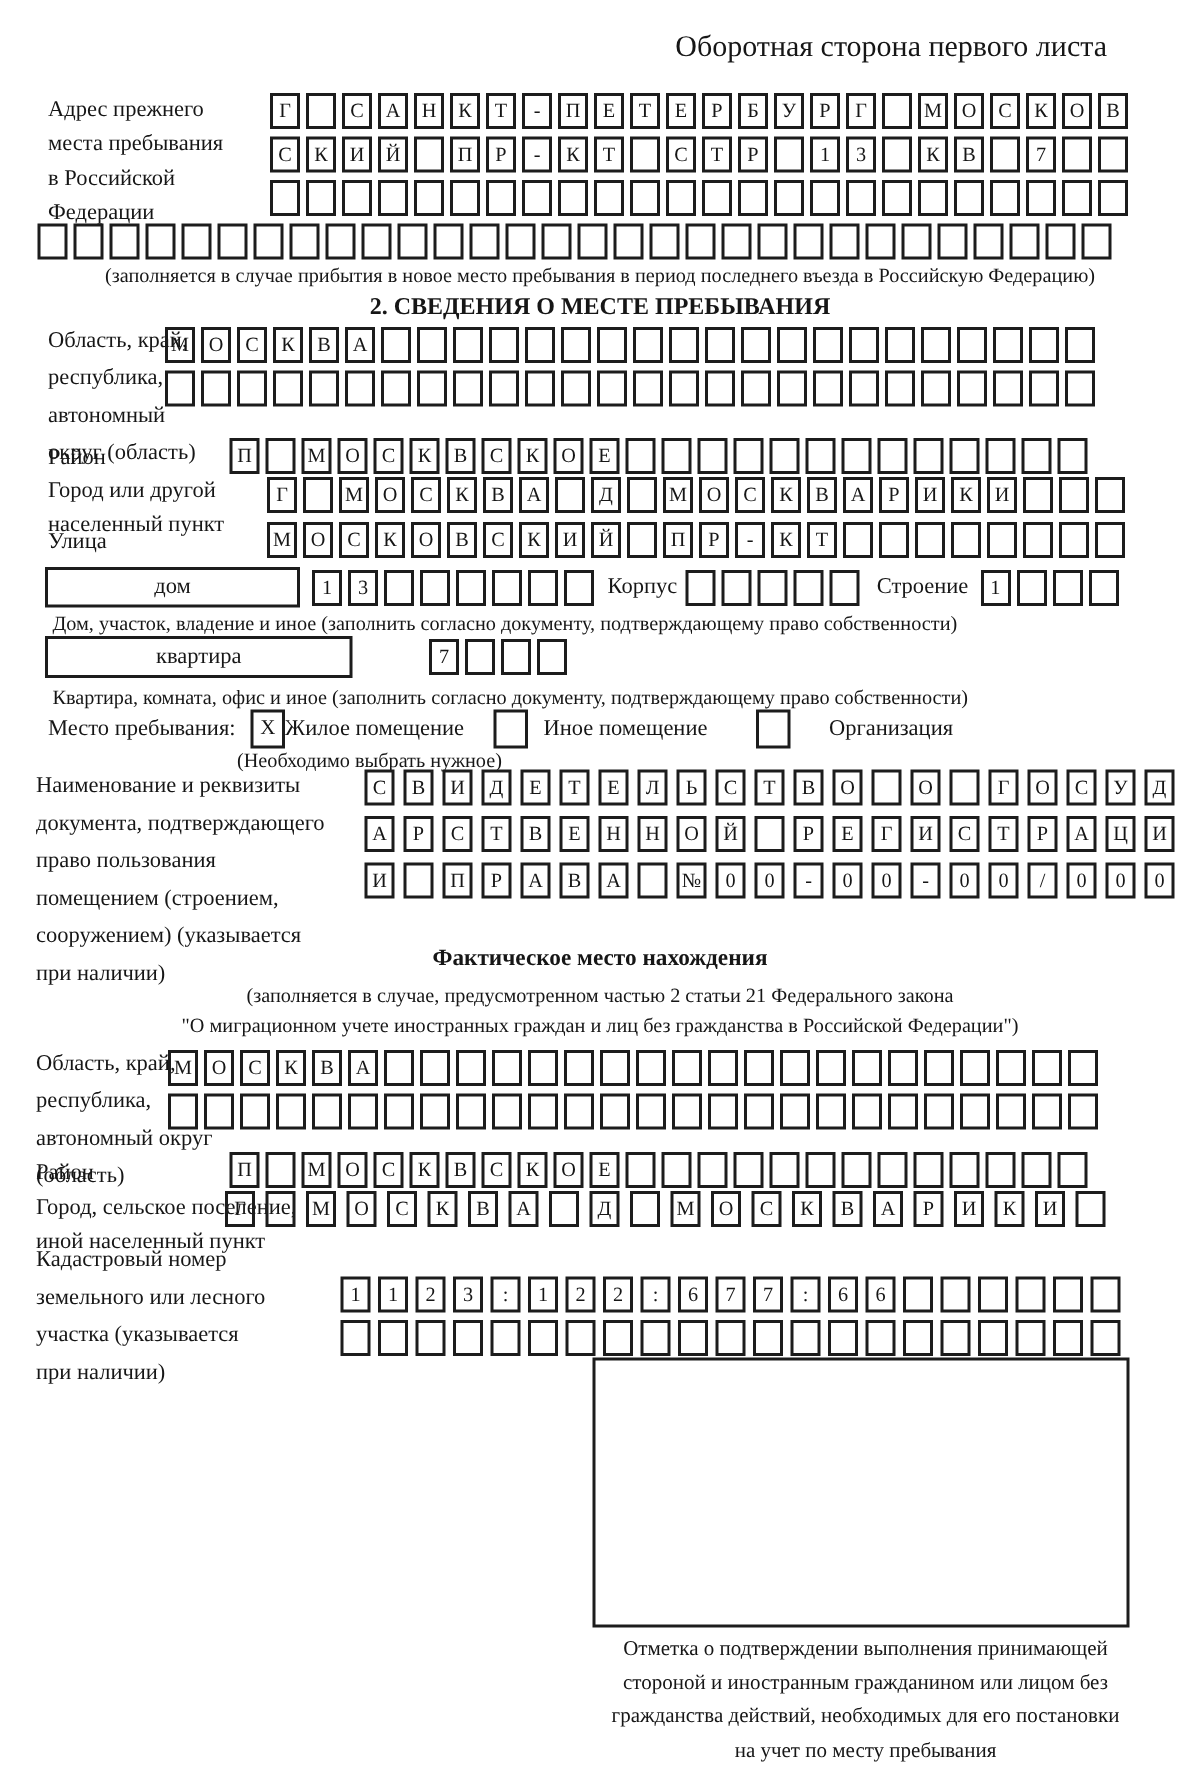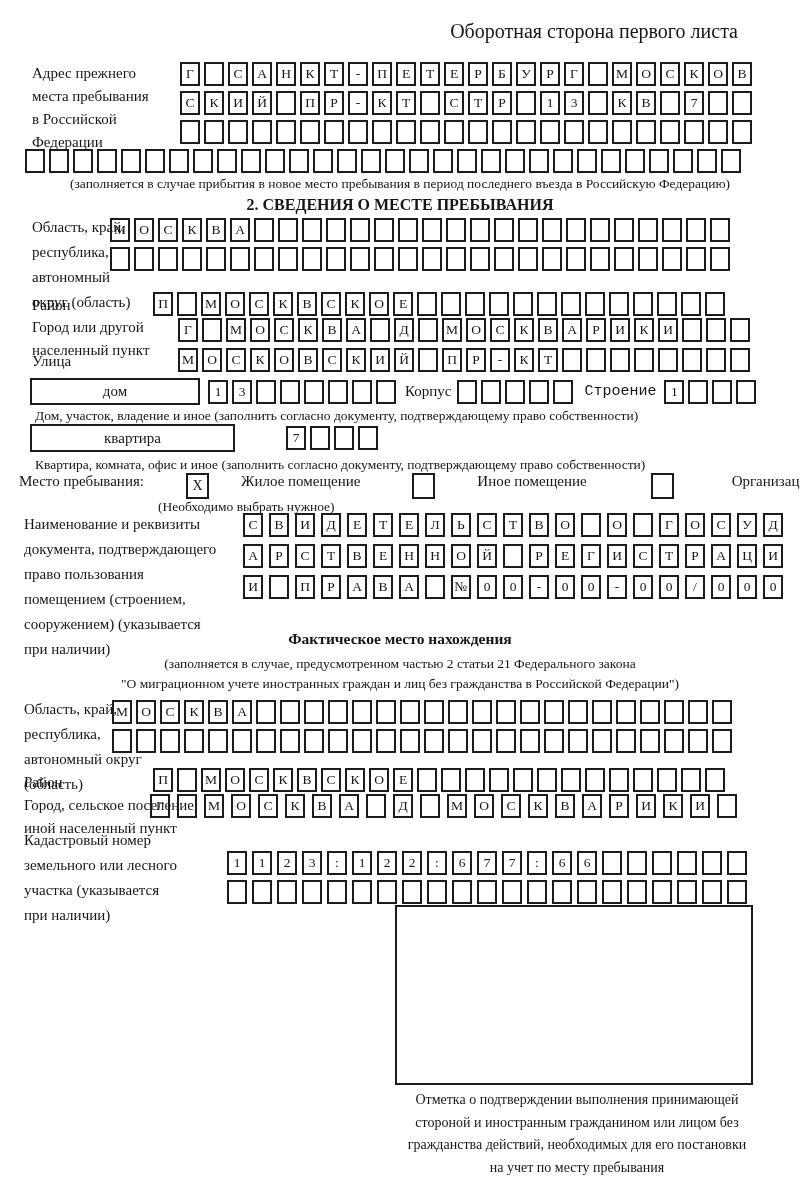--- a/index.html
+++ b/index.html
@@ -316,42 +316,42 @@
       <span class="cell"></span>
     </div>
   <div class="inline-lbl" style="margin-left:9px;">Корпус</div>
   <div class="cells" style="margin-left:6px;">
       <span class="cell"></span>
       <span class="cell"></span>
       <span class="cell"></span>
       <span class="cell"></span>
       <span class="cell"></span>
     </div>
-  <div class="inline-lbl" style="margin-left:11px;font-family:Liberation Mono, monospace;">Строение</div>
+  <div class="inline-lbl" style="margin-left:11px;">Строение</div>
   <div class="cells" style="margin-left:8px;">
       <span class="cell">1</span>
       <span class="cell"></span>
       <span class="cell"></span>
       <span class="cell"></span>
     </div>
 </div>
 <div class="abs note" style="left:35px;top:408px;">Дом, участок, владение и иное (заполнить согласно документу, подтверждающему право собственности)</div>
 
 <div class="abs" style="left:30px;top:424px;display:flex;align-items:center;gap:43px;">
   <div class="wbox" style="width:201px;height:24px;">квартира</div>
   <div class="cells" style="margin-left:8px;">
       <span class="cell">7</span>
       <span class="cell"></span>
       <span class="cell"></span>
       <span class="cell"></span>
     </div>
 </div>
 <div class="abs note" style="left:35px;top:457px;">Квартира, комната, офис и иное (заполнить согласно документу, подтверждающему право собственности)</div>
 
-<div class="abs" style="left:19px;top:473px;display:flex;gap:32px;">
+<div class="abs" style="left:32px;top:473px;display:flex;align-items:center;">
   <div class="inline-lbl">Место пребывания:</div>
   <div class="cbox" style="margin-left:10px;">X</div>
   <div class="inline-lbl" style="">Жилое помещение</div>
   <div class="cbox" style="margin-left:20px;"></div>
   <div class="inline-lbl" style="margin-left:10px;">Иное помещение</div>
   <div class="cbox" style="margin-left:32px;"></div>
   <div class="inline-lbl" style="margin-left:26px;">Организация</div>
 </div>
 <div class="abs note" style="left:158px;top:499px;text-align:center;">(Необходимо выбрать нужное)</div>
 

